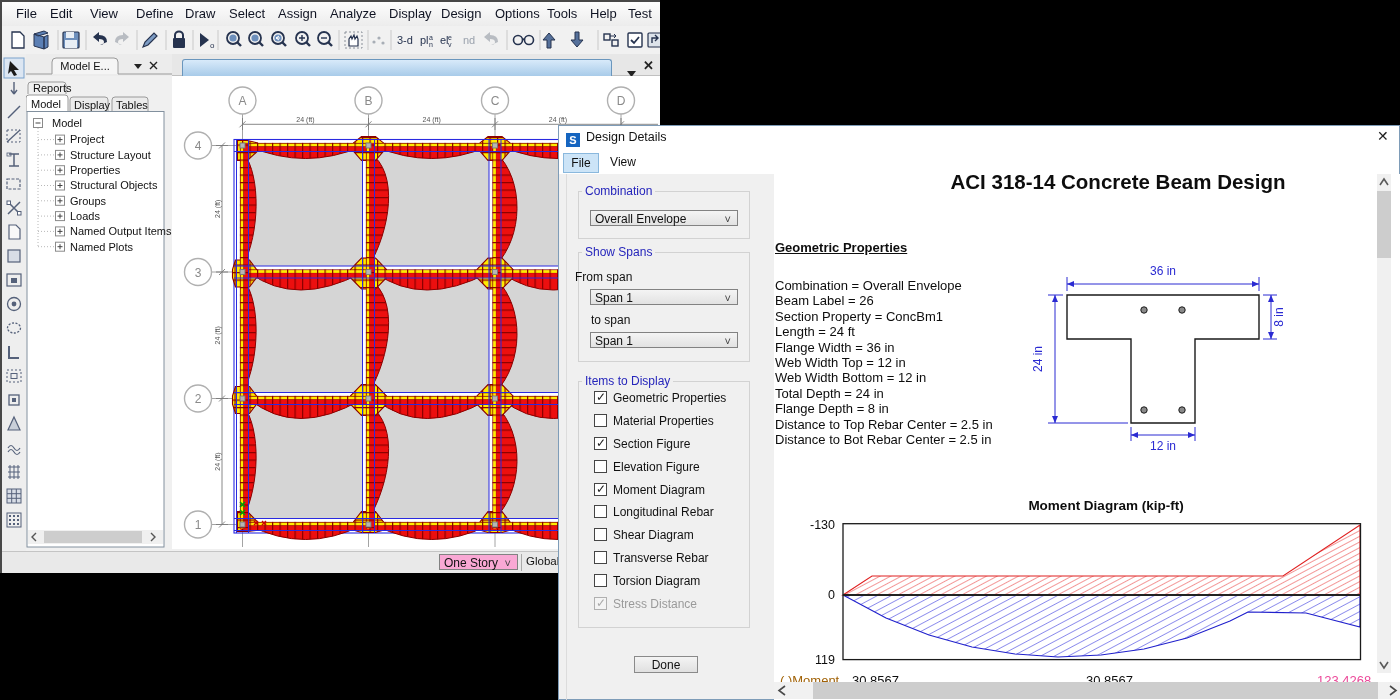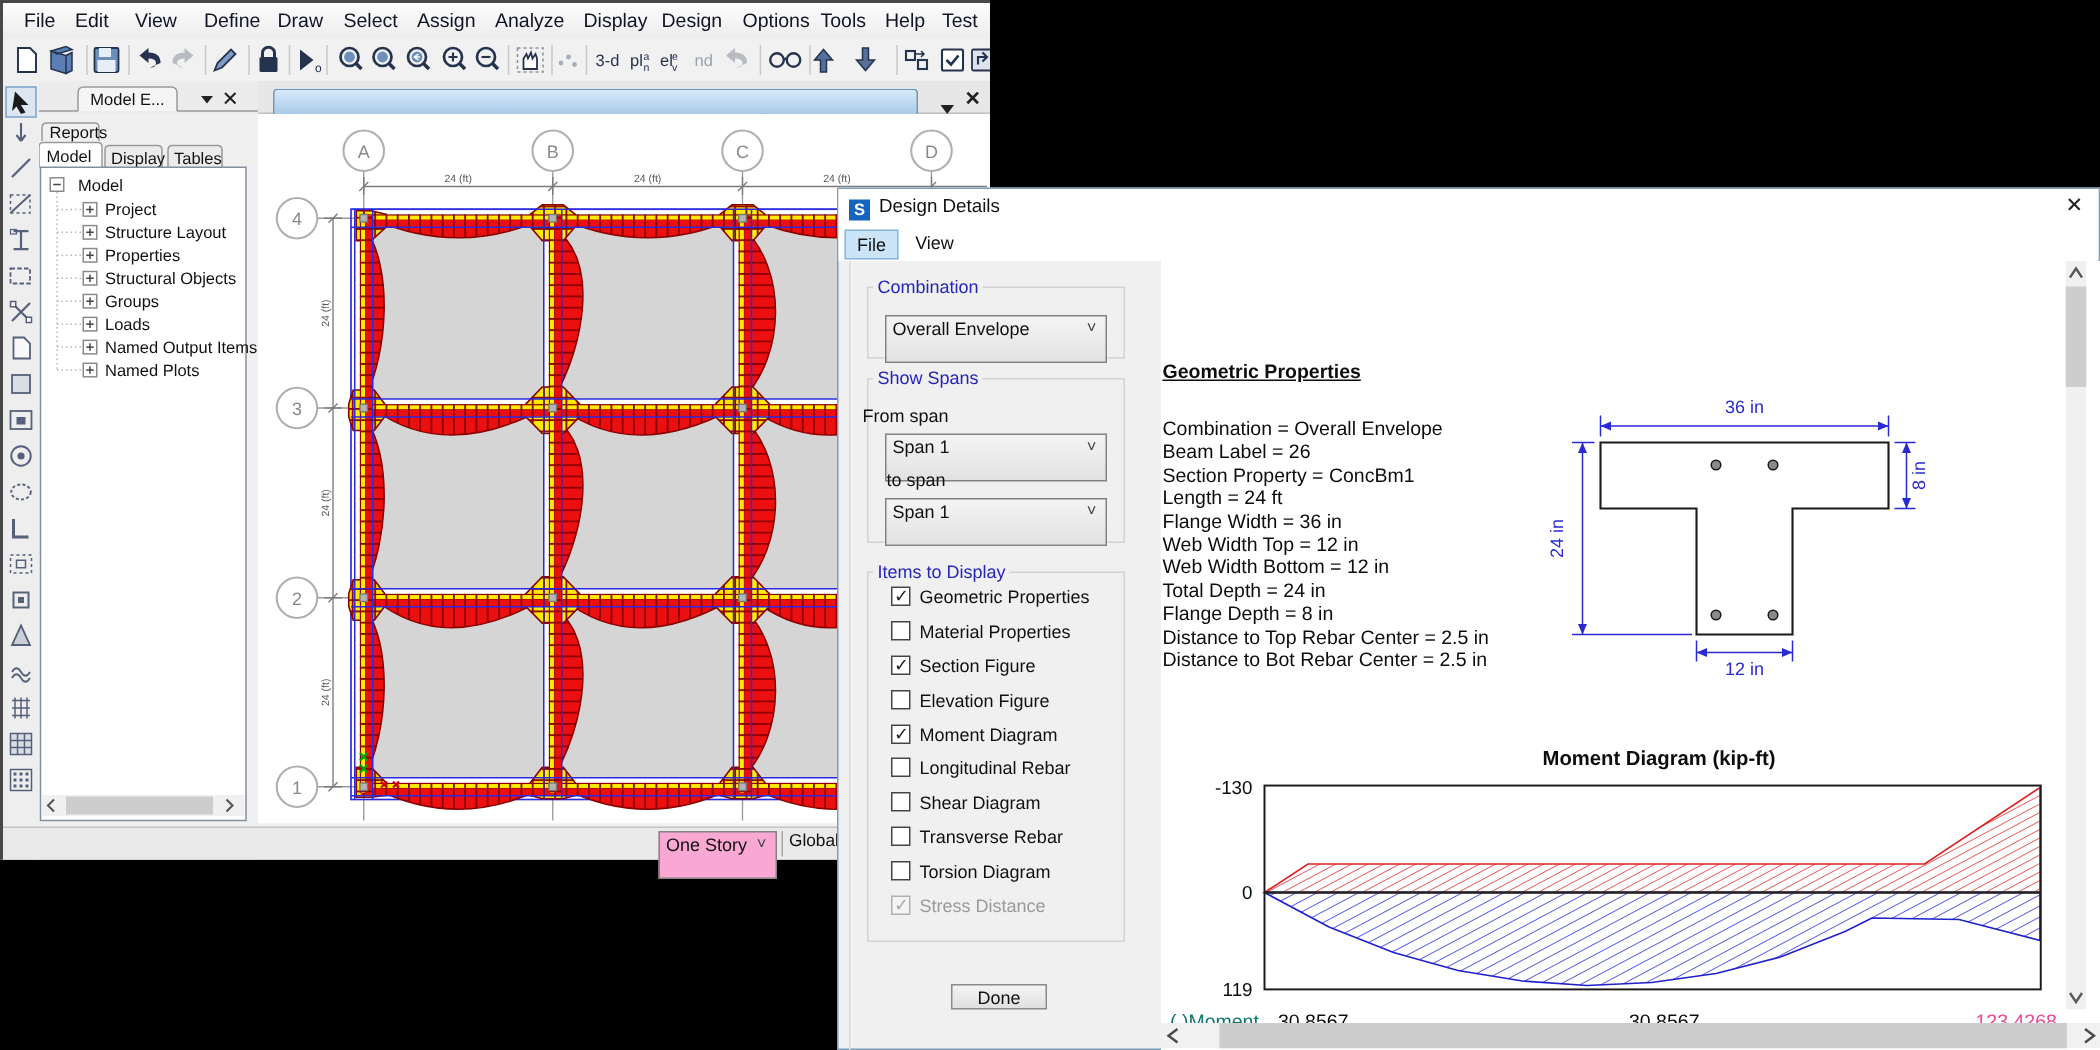--- a/index.html
+++ b/index.html
@@ -18,21 +18,21 @@
   #mpanel { position:absolute; left:24px; top:52px; width:146px; height:519px;
     background:#f0f0f0; font-size:11px; color:#111;text-decoration:underline; }
   #planwin { position:absolute; left:170px; top:52px; width:488px; height:519px;
     background:#f0f0f0; }
   #statusbar { position:absolute; left:0; top:549px; width:658px; height:22px;
     background:#e9e9e9; border-top:1px solid #c4c4c4; font-size:11.5px; color:#111; }
   #dialog { position:absolute; left:558px; top:125px; width:842px; height:575px;
     background:#f0f0f0; border:1px solid #7e9cb8; }
   .gbox { position:absolute; border:1px solid #d2d2d2; }
   .glabel { position:absolute; color:#2525bb; font-size:12px; background:#f0f0f0; padding:0 3px; }
-  .combo { position:absolute; height:32px; background:linear-gradient(#f4f4f4,#e2e2e2);
+  .combo { position:absolute; height:16px; background:linear-gradient(#f4f4f4,#e2e2e2);
     border:1px solid #828282; font-size:12px; color:#111; padding:1px 4px; }
   .combo .chev { position:absolute; right:6px; top:2px; color:#404040; font-size:11px; }
   .cbrow { position:absolute; left:34px; height:14px; font-size:12px; color:#111; white-space:nowrap; }
   .cb { position:absolute; left:0; top:0; width:13px; height:13px; border:1px solid #454545; background:#fff; }
   .cb { color:#222; }
   .cb.ck::after { content:"✓"; position:absolute; left:1px; top:-2px; font-size:12px; color:currentColor; }
   .cblabel { position:absolute; left:19px; top:0px; }
 </style>
 </head>
 <body>
@@ -531,20 +531,21 @@
       <div class="cb"></div>
       <span class="cblabel">Torsion Diagram</span>
     </div>
   <div class="cbrow" style="left:35px;top:471px;color:#9a9a9a">
       <div class="cb ck" style="border-color:#b0b0b0;background:#f4f4f4;color:#aaa"></div>
       <span class="cblabel">Stress Distance</span>
     </div>
   <div style="position:absolute;left:75px;top:530px;width:64px;height:17px;background:linear-gradient(#f4f4f4,#e0e0e0);border:1px solid #8a8a8a;font-size:12px;text-align:center;padding-top:1px;color:#111">Done</div>
 
   <div id="report" style="position:absolute;left:215px;top:48px;width:627px;height:527px;background:#fff;overflow:hidden">
+    <div style="position:absolute;left:344px;top:-4px;transform:translateX(-50%);font-size:20.5px;font-weight:bold;color:#0d0d0d;white-space:nowrap">ACI 318-14 Concrete Beam Design</div>
     <div style="position:absolute;left:1px;top:66px;font-size:13px;font-weight:bold;text-decoration:underline;color:#0d0d0d">Geometric Properties</div>
     <div style="position:absolute;left:1px;top:104px;font-size:13px;line-height:15.4px;color:#0d0d0d;white-space:pre">Combination = Overall Envelope
 Beam Label = 26
 Section Property = ConcBm1
 Length = 24 ft
 Flange Width = 36 in
 Web Width Top = 12 in
 Web Width Bottom = 12 in
 Total Depth = 24 in
 Flange Depth = 8 in
@@ -606,21 +607,21 @@
       <path d="M842 594 L871 575 L1282 575 L1359 524 L1359 594 Z" fill="url(#rh)" stroke="#e02020" stroke-width="1.1"></path>
       <path d="M842 594 L1359 594 L1359 626 L1305 612 L1247 611 L1229 620 L1186 637 L1143 648 L1100 654 L1057 656 L1014 653 L971 646 L928 634 L885 617 L842 594 Z" fill="url(#bh)" stroke="#2020cc" stroke-width="1.1"></path>
       <rect x="842" y="522.7" width="517.5" height="135.9" fill="none" stroke="#1a1a1a" stroke-width="1.3"></rect>
       <line x1="842" y1="594" x2="1359.5" y2="594" stroke="#222222" stroke-width="1.8"></line>
       <g fill="#0d0d0d" font-size="12.5" font-family="Liberation Sans, sans-serif" text-anchor="end">
         <text x="834" y="528">-130</text>
         <text x="834" y="598">0</text>
         <text x="834" y="663">119</text>
       </g>
     </svg>
-    <div style="position:absolute;left:6px;top:499px;font-size:13px;color:#0f766e">( )Moment</div>
+    <div style="position:absolute;left:6px;top:499px;font-size:13px;color:#a16207">( )Moment</div>
     <div style="position:absolute;left:78px;top:499px;font-size:13px;color:#0d0d0d">30.8567</div>
     <div style="position:absolute;left:312px;top:499px;font-size:13px;color:#0d0d0d">30.8567</div>
     <div style="position:absolute;left:543px;top:499px;font-size:13px;color:#ec4899">123.4268</div>
     <svg style="position:absolute;left:603px;top:0" width="14" height="499">
       <rect x="0" y="0" width="14" height="499" fill="#f0f0f0"></rect>
       <rect x="0" y="17" width="14" height="67" fill="#cdcdcd"></rect>
       <path d="M3 11 L7 5 L11 11" fill="none" stroke="#5a5a5a" stroke-width="1.6"></path>
       <path d="M3 488 L7 494 L11 488" fill="none" stroke="#5a5a5a" stroke-width="1.6"></path>
     </svg>
     <svg style="position:absolute;left:0;top:508px" width="627" height="17">

